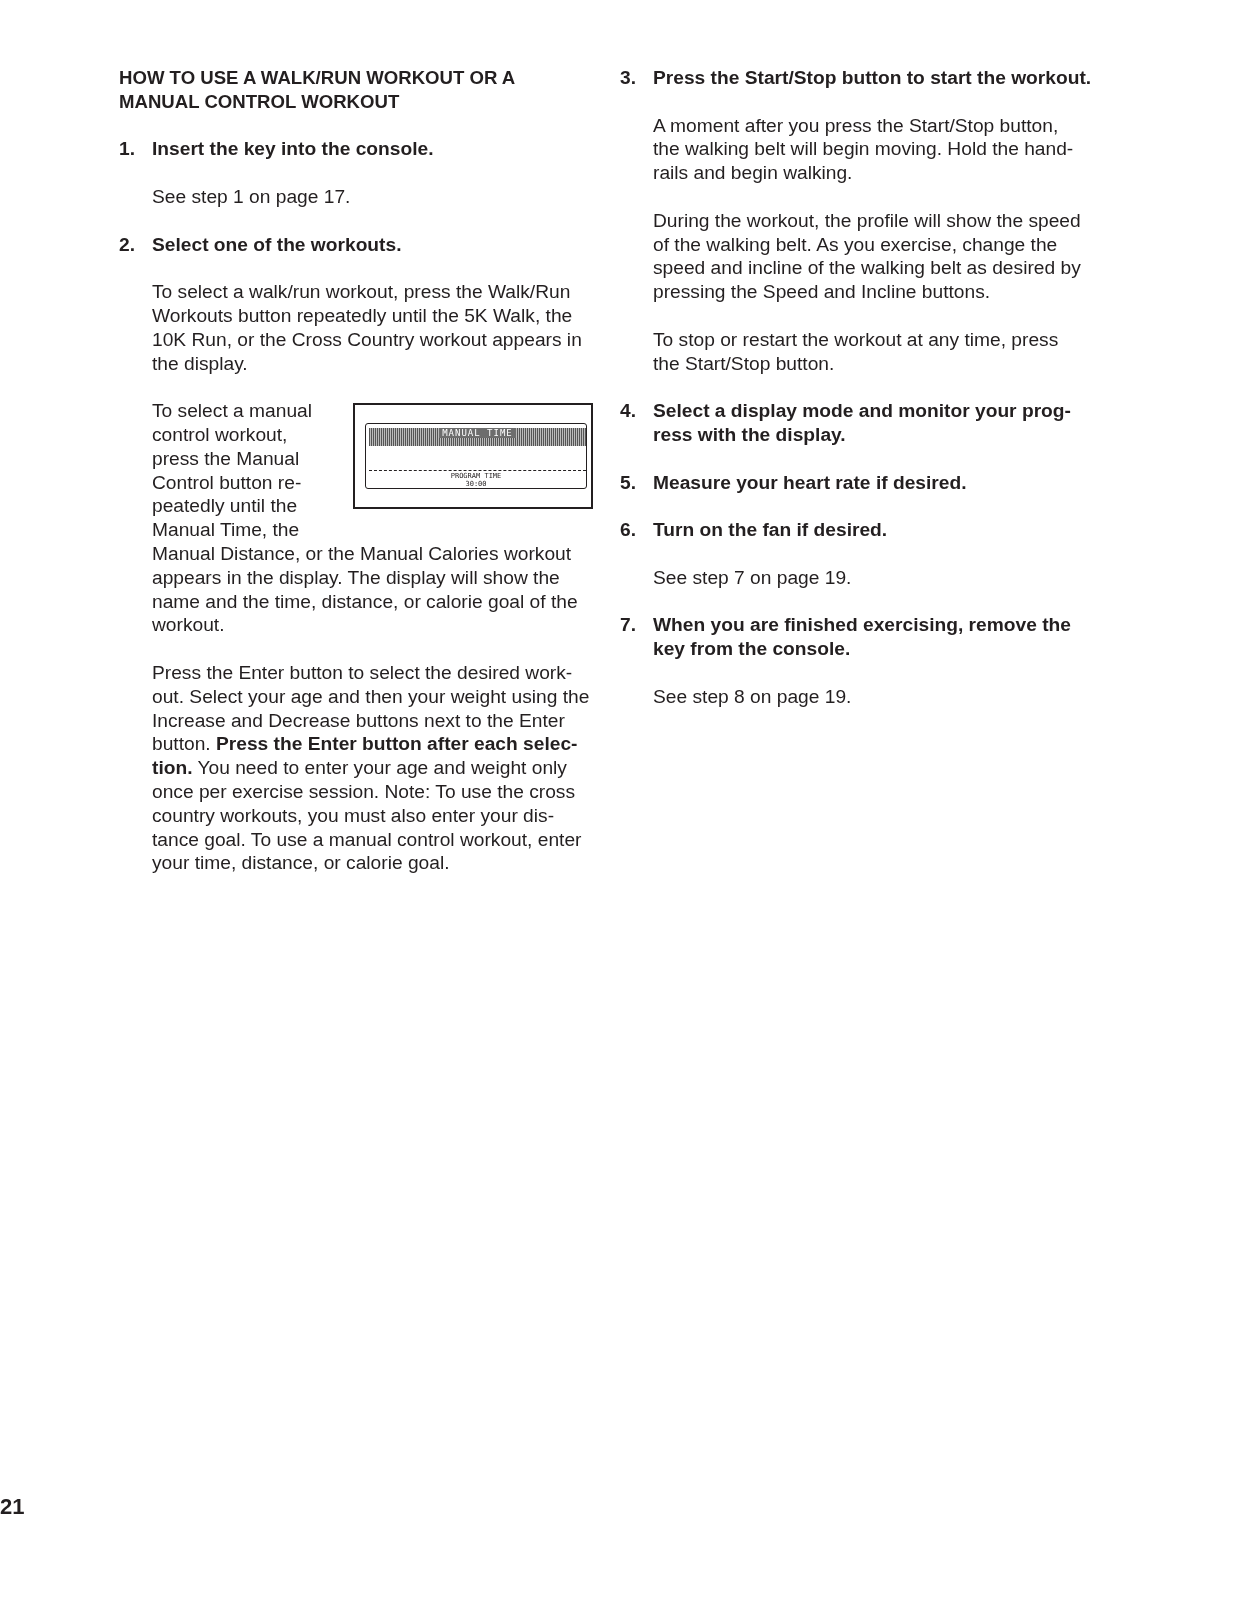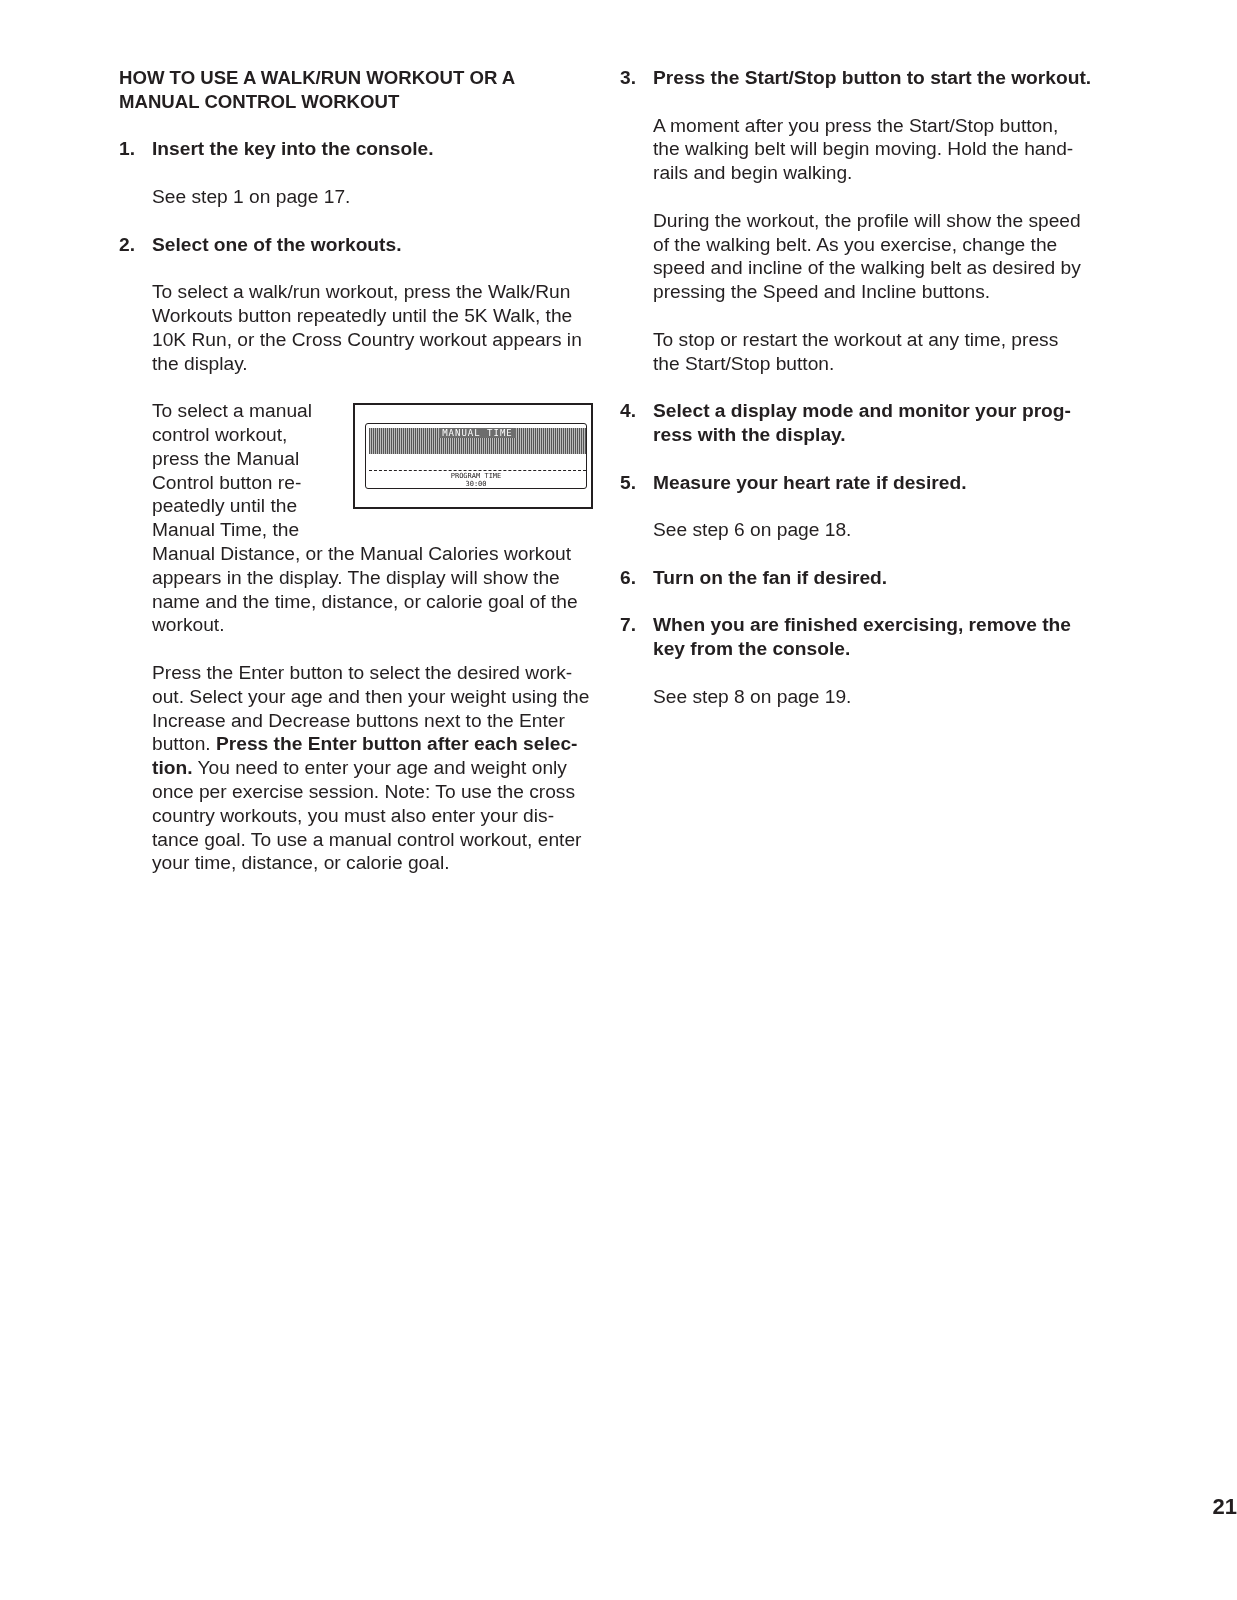--- a/index.html
+++ b/index.html
@@ -14,29 +14,29 @@
   .step-text { flex: 1; }
   .para { margin: 0 0 23.8px 33px; white-space: pre-line; }
   .para.last { margin-bottom: 0; }
   .b { font-weight: bold; }
   .wrap { position: relative; margin: 0 0 23.8px 33px; }
   .wrap-text { white-space: pre-line; }
   .figure { position: absolute; left: 201px; top: 4px; width: 240px; height: 106px;
             border: 2px solid #231f20; box-sizing: border-box; background: #fff; }
   .lcd { position: absolute; left: 10px; top: 18px; width: 222px; height: 66px;
          border: 1px solid #231f20; border-radius: 3px; box-sizing: border-box; }
-  .lcd-title { position: absolute; left: 3px; right: 0; top: 4px; height: 26px;
+  .lcd-title { position: absolute; left: 3px; right: 0; top: 4px; height: 18px;
          background: repeating-linear-gradient(90deg, #555 0 1px, #bbb 1px 2px);
          color: #fff; font-family: "DejaVu Sans Mono", monospace; font-size: 9px; line-height: 11px;
          text-align: center; letter-spacing: 1px; }
   .lcd-title span { background: #6d6d6d; padding: 0 3px; }
   .lcd-rule { position: absolute; left: 3px; right: 0; top: 46px; border-top: 1px dashed #231f20; }
   .lcd-sub { position: absolute; left: 0; right: 0; top: 49px; text-align: center;
          font-family: "DejaVu Sans Mono", monospace; font-size: 7px; line-height: 7.5px; }
-  .page-number { position: absolute; left: 0; width: 1237px; top: 1494px; text-align: right;
+  .page-number { position: absolute; left: 0; width: 1237px; top: 1494px; text-align: left;
          font-weight: bold; font-size: 22px; }
 </style>
 </head>
 <body>
 
 <div class="col col-left">
   <div class="heading" style="white-space:pre-line">HOW TO USE A WALK/RUN WORKOUT OR A
 MANUAL CONTROL WORKOUT</div>
 
   <div class="step-title">
@@ -106,26 +106,26 @@
   <div class="step-title">
     <span class="step-num">4.</span>
     <span class="step-text" style="white-space:pre-line">Select a display mode and monitor your prog-
 ress with the display.</span>
   </div>
 
   <div class="step-title">
     <span class="step-num">5.</span>
     <span class="step-text">Measure your heart rate if desired.</span>
   </div>
-  <p class="para">See step 6 on page 18.</p>
 
   <div class="step-title">
     <span class="step-num">6.</span>
     <span class="step-text">Turn on the fan if desired.</span>
   </div>
+  <p class="para">See step 7 on page 19.</p>
 
   <div class="step-title">
     <span class="step-num">7.</span>
     <span class="step-text" style="white-space:pre-line">When you are finished exercising, remove the
 key from the console.</span>
   </div>
   <p class="para last">See step 8 on page 19.</p>
 </div>
 
 <div class="page-number">21</div>

